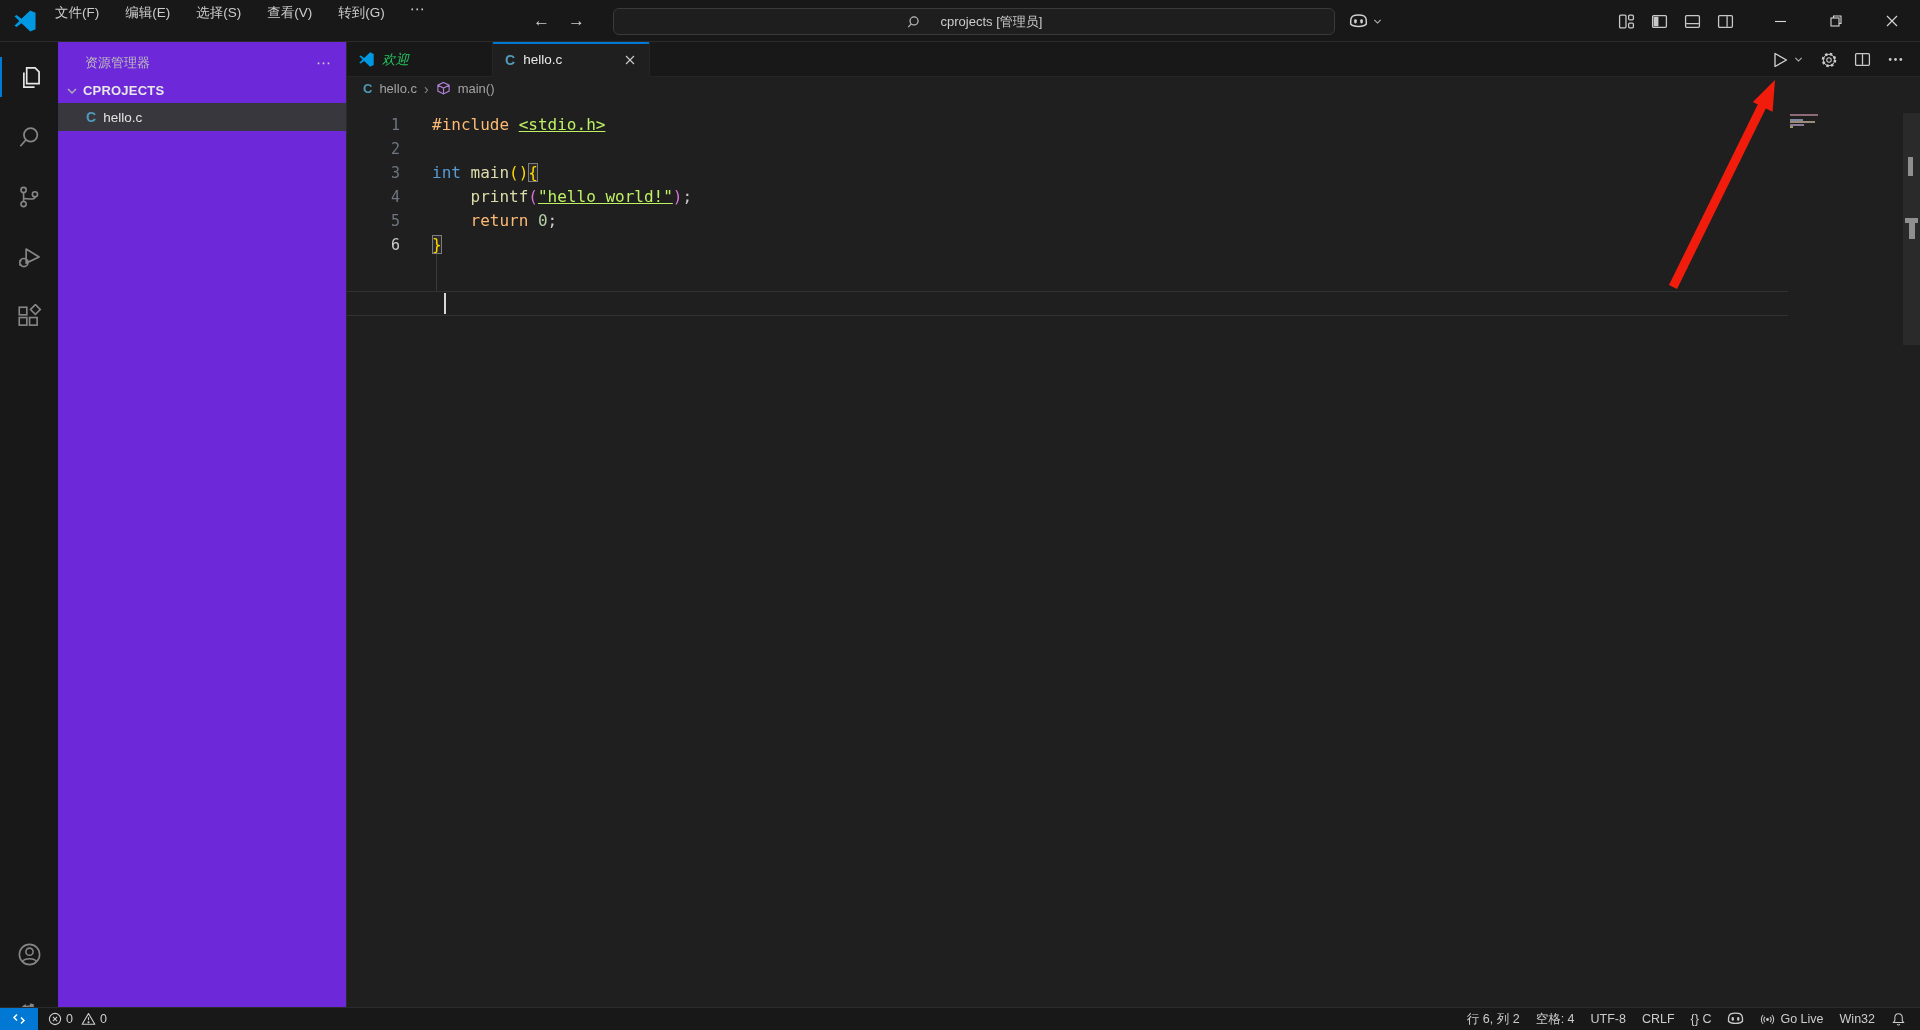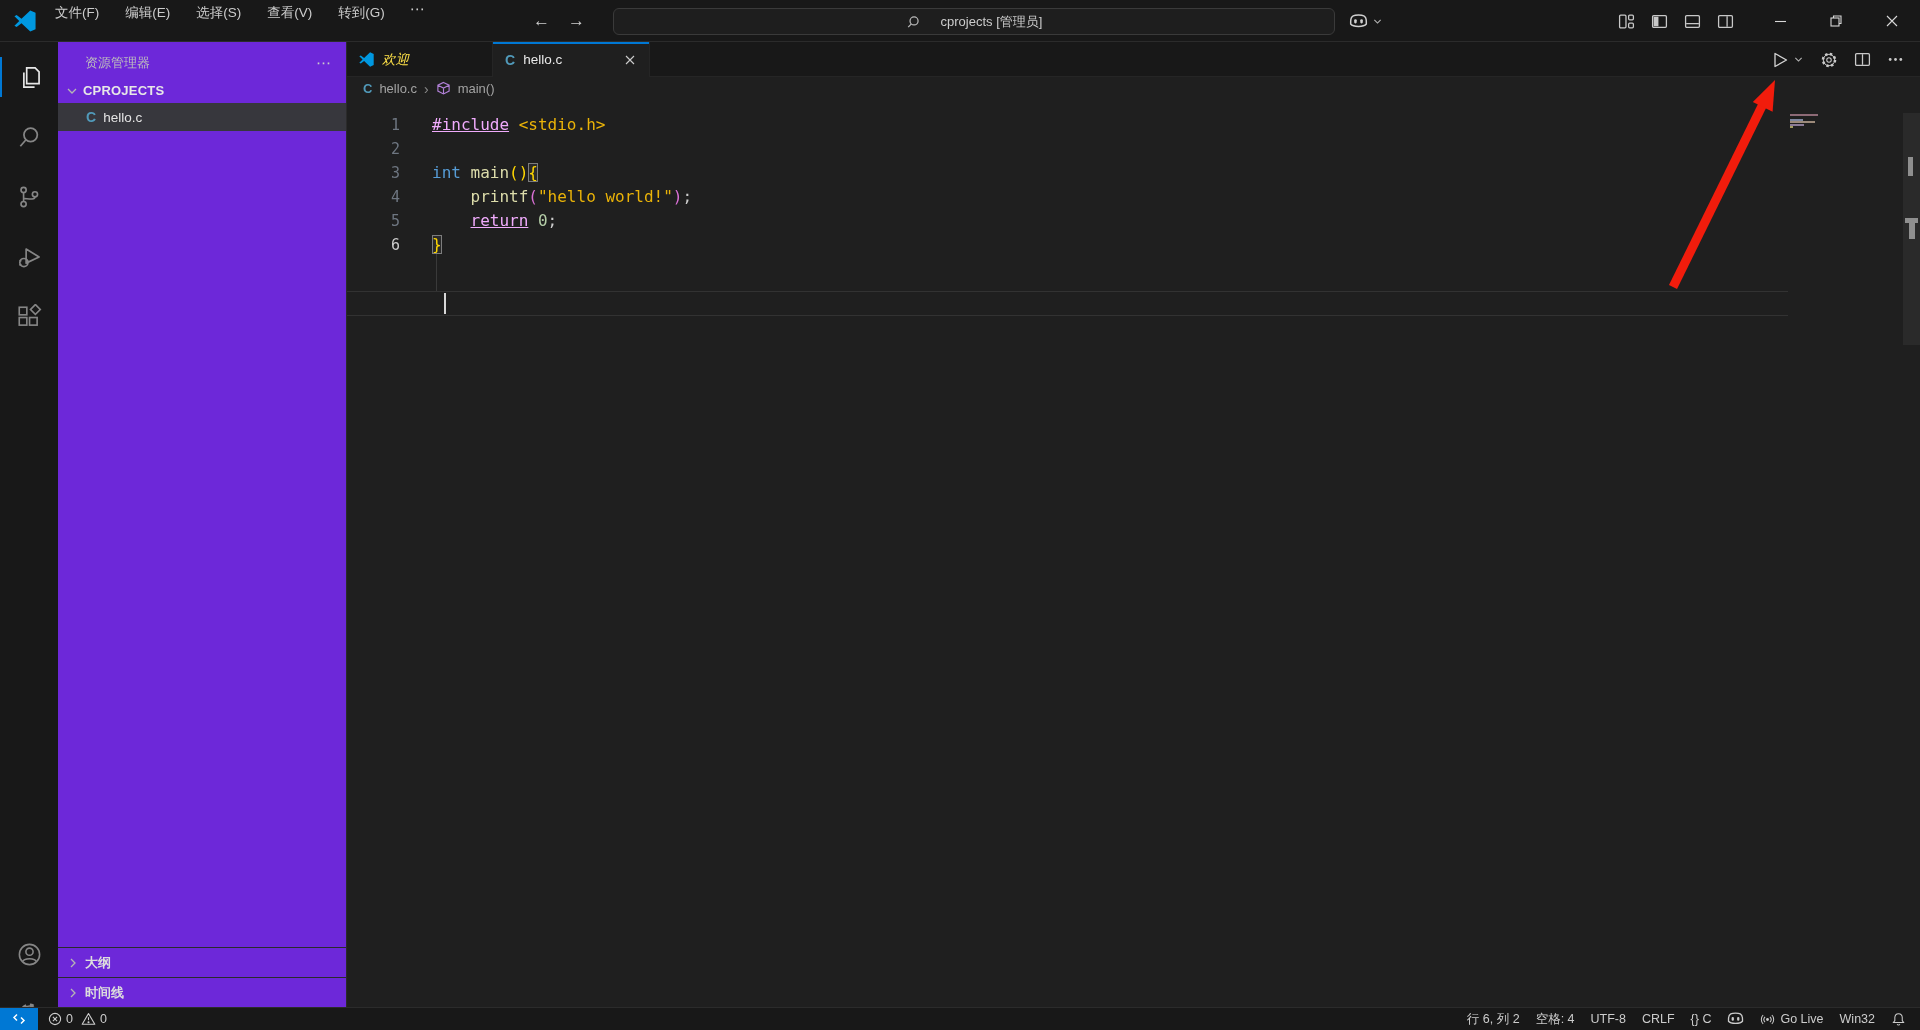--- a/index.html
+++ b/index.html
@@ -60,40 +60,40 @@
   .file-name { font-size:13.5px; color:#e4e4e4; }
   .sb-bottom { position:absolute; left:0; right:0; bottom:0; }
   .sb-section { height:30px; border-top:1px solid #2b2b2b; display:flex; align-items:center; padding-left:7px; gap:4px; }
   .sb-section .lbl { font-size:13px; font-weight:bold; color:#dddddd; }
   .chev { color:#b5b5b5; }
 
   
   .editor { position:absolute; left:347px; top:42px; right:0; bottom:23px; background:#1f1f1f; }
   .tabs-row { position:relative; height:35px; background:#181818; border-bottom:1px solid #252525; display:flex; }
   .tab { height:35px; display:flex; align-items:center; padding:0 12px; gap:8px; font-size:13.5px; border-right:1px solid #252525; position:relative; }
-  .tab.inactive { color:#fde047; width:146px; }
+  .tab.inactive { color:#22c55e; width:146px; }
   .tab.inactive .tab-label { font-style:italic; }
   .tab.active { width:157px; background:#1f1f1f; color:#e9e9e9; margin-bottom:-1px; }
   .tab.active::before { content:""; position:absolute; left:0; right:0; top:0; height:2px; background:#0078d4; }
   .tab-close { margin-left:auto; color:#cccccc; }
   .editor-actions { position:absolute; right:16px; top:0; height:35px; display:flex; align-items:center; gap:16px; color:#c9c9c9; }
   .run-group { display:flex; align-items:center; gap:3px; }
 
   .breadcrumb { height:23px; display:flex; align-items:center; padding-left:16px; gap:7px; font-size:13px; color:#a3a3a3; }
   .bc-sep { color:#8a8a8a; font-size:14px; }
 
   .code-area { position:relative; padding-top:13px; font-family:"DejaVu Sans Mono", monospace; font-size:16px; line-height:24px; }
   .code-line { display:flex; height:24px; white-space:pre; position:relative; z-index:2; }
   .gutter { width:53px; flex-shrink:0; text-align:right; color:#6e7681; font-size:15px; }
   .code-line.current .gutter { color:#cccccc; }
   .ltext { padding-left:32px; color:#cccccc; }
-  .tk-pp  { color:#f0abfc;text-decoration:underline; }
+  .tk-pp  { color:#fdba74; }
   .tk-kw  { color:#569CD6; }
   .tk-fn  { color:#DCDCAA; }
-  .tk-str { color:#eab308; }
+  .tk-str { color:#bef264;text-decoration:underline; }
   .tk-num { color:#B5CEA8; }
   .tk-b1  { color:#FFD700; }
   .tk-b2  { color:#DA70D6; }
   .tk-pl  { color:#cccccc; }
   .tk-mb1 { color:#FFD700; outline:1px solid #7d7d7d; outline-offset:-1px; background:rgba(120,120,120,.12); }
 
   .cur-line-border { position:absolute; left:0; width:1441px; height:1px; background:#323232; z-index:1; }
   .indent-guide { position:absolute; left:89px; top:143px; width:1px; height:48px; background:#3a3a3a; z-index:1; }
   .cursor-caret { position:absolute; left:97px; top:193px; width:2px; height:21px; background:#d7d7d7; z-index:3; }
 
@@ -253,34 +253,20 @@
   <div class="tree-section">
     <svg class="chev" width="16" height="16" viewBox="0 0 16 16" fill="none" stroke="currentColor" stroke-width="1.3">
         <path d="M4 6 L8 10 L12 6"></path>
       </svg>
     <span class="lbl">CPROJECTS</span>
   </div>
   <div class="file-row selected">
     <span class="c-badge">C</span>
     <span class="file-name">hello.c</span>
   </div>
-  <div class="sb-bottom">
-    <div class="sb-section">
-      <svg class="chev" width="16" height="16" viewBox="0 0 16 16" fill="none" stroke="currentColor" stroke-width="1.3">
-          <path d="M6 4 L10 8 L6 12"></path>
-        </svg>
-      <span class="lbl">大纲</span>
-    </div>
-    <div class="sb-section">
-      <svg class="chev" width="16" height="16" viewBox="0 0 16 16" fill="none" stroke="currentColor" stroke-width="1.3">
-          <path d="M6 4 L10 8 L6 12"></path>
-        </svg>
-      <span class="lbl">时间线</span>
-    </div>
-  </div>
 </div>
 
 <div class="editor">
   <div class="tabs-row">
     <div class="tab inactive">
       <svg width="15" height="15" viewBox="0 0 100 100">
           <path fill="#0098e0" d="M74 2 L34 40 L12 23 L2 28 L24 50 L2 72 L12 77 L34 60 L74 98 L98 87 V13 Z"></path>
         </svg>
       <span class="tab-label">欢迎</span>
     </div>

